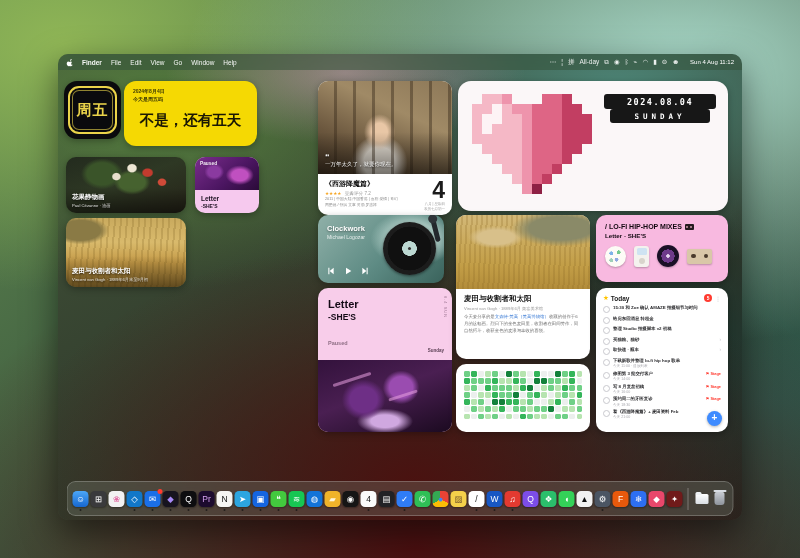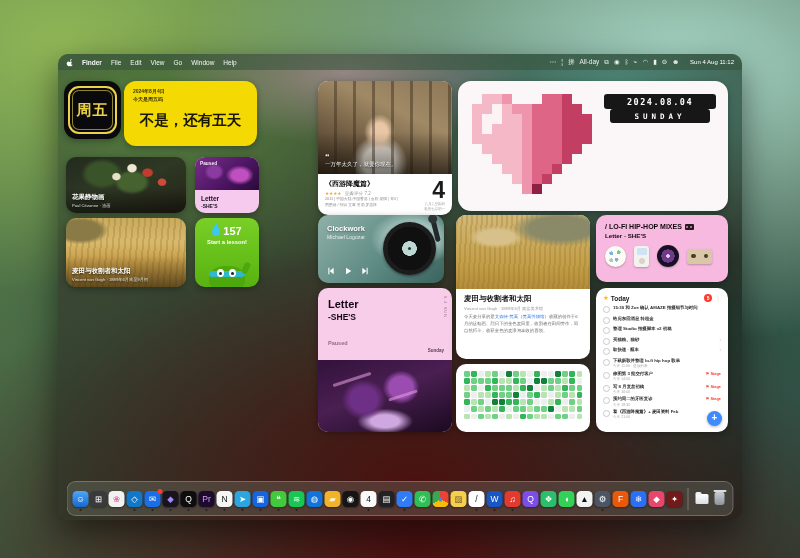--- a/index.html
+++ b/index.html
@@ -263,34 +263,20 @@
 
   <div class="w" id="letter-small">
     <div class="art"></div>
     <div class="paused">Paused</div>
     <div class="cap">
       <div class="t">Letter</div>
       <div class="s">-SHE'S</div>
     </div>
   </div>
 
-  <div class="w" id="duolingo">
-    <div id="duo-top">
-      <span class="flame"></span>
-      <span class="streak">157</span>
-    </div>
-    <div class="cta">Start a lesson!</div>
-    <div class="frog">
-      <div class="body"></div>
-        <div class="band"></div>
-      <div class="eye l"></div>
-        <div class="eye r"></div>
-        <div class="arm"></div>
-    </div>
-  </div>
 
   <div class="w" id="movie">
     <div class="photo">
       <div class="shade"></div>
       <div class="quote">
         <span class="qm">“</span>
         <span>一万年太久了，就要你现在。</span>
       </div>
     </div>
     <div class="info">

